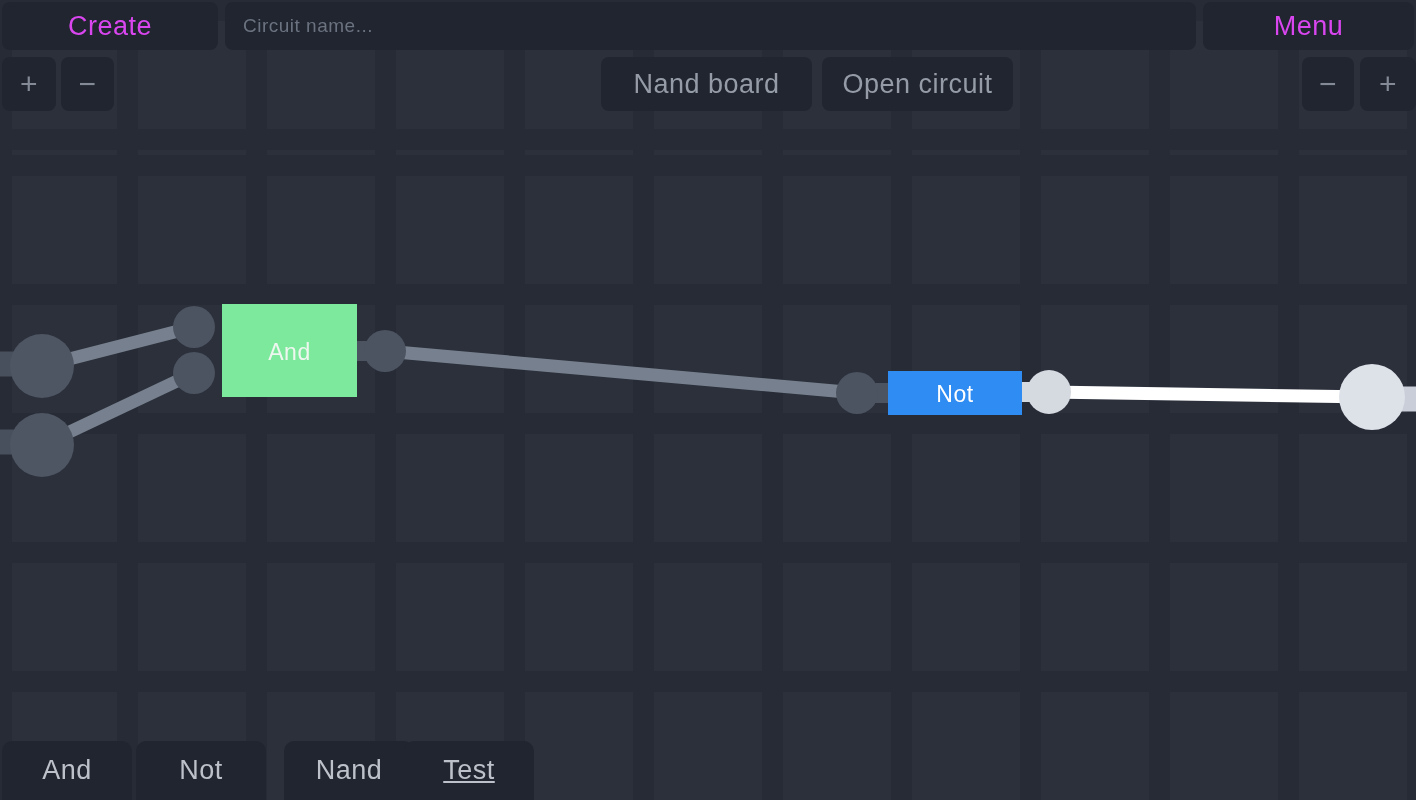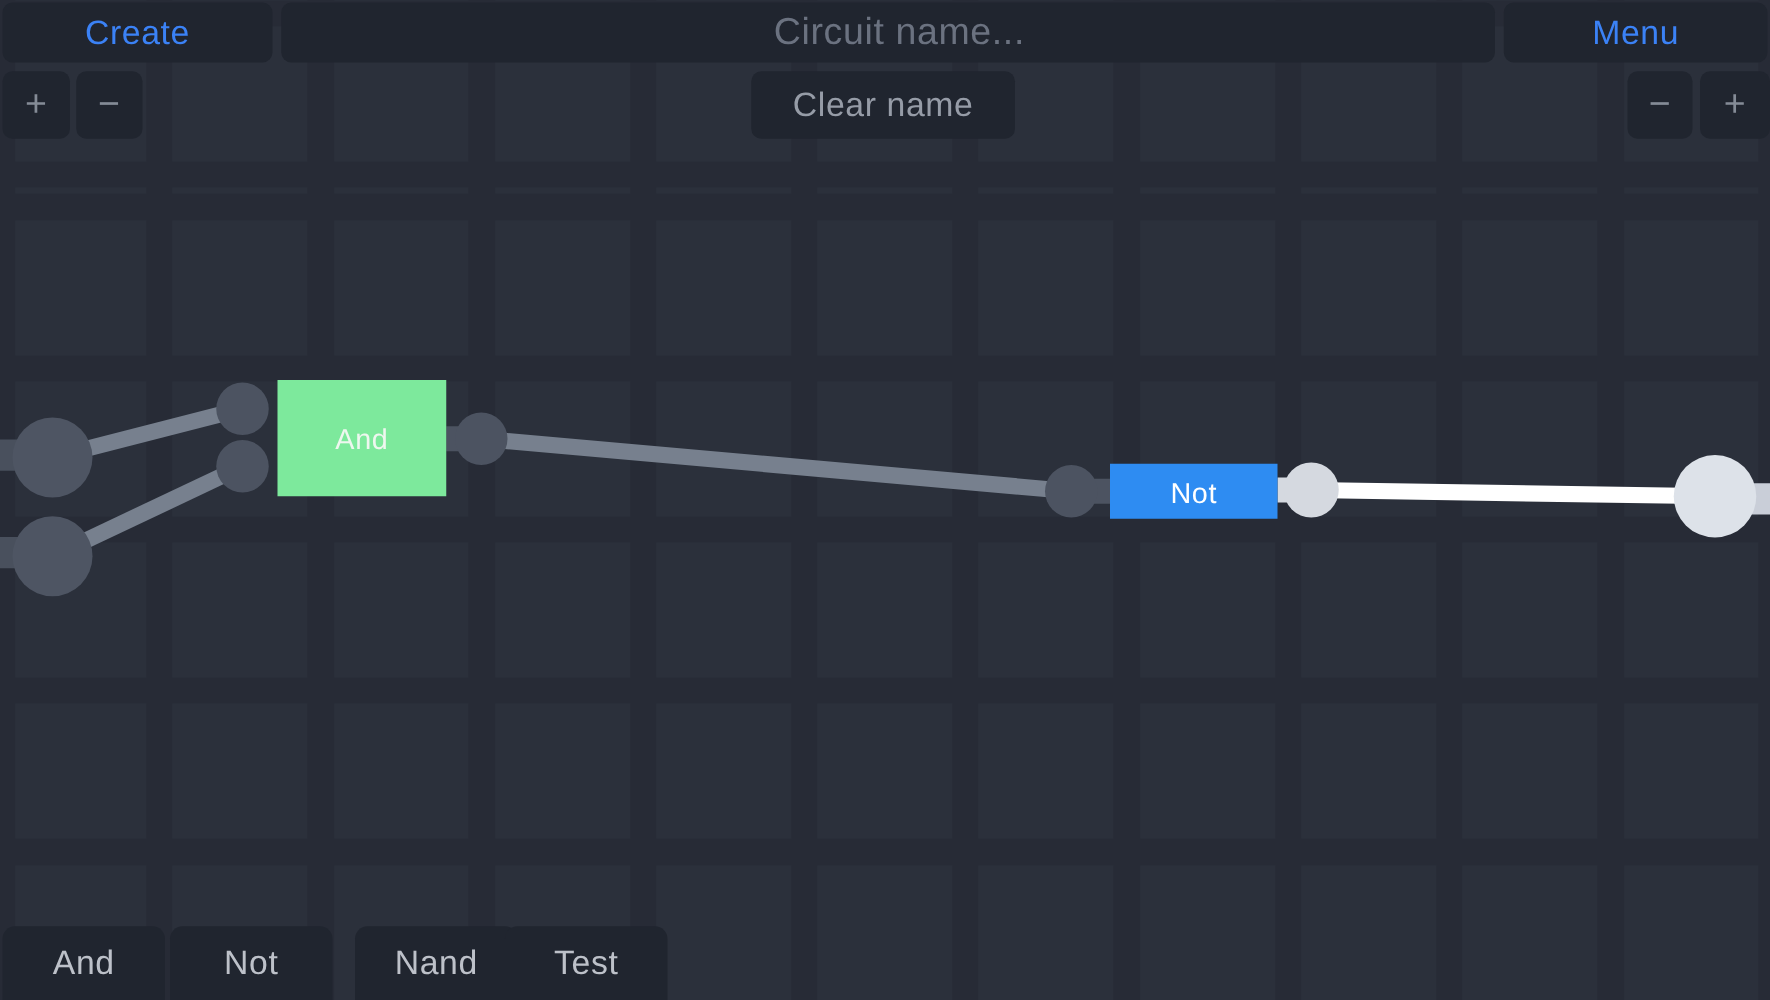--- a/index.html
+++ b/index.html
@@ -10,29 +10,29 @@
     background-image:
       repeating-linear-gradient(90deg,#272b36 0 21px,transparent 21px 129px),
       repeating-linear-gradient(0deg,#272b36 0 21px,transparent 21px 129px);
     background-position:117px 0,0 150px;
   }
   .btn{
     position:absolute;display:flex;align-items:center;justify-content:center;
     background:#20252f;border-radius:8px;color:#969ca7;font-size:27px;
     letter-spacing:.5px;cursor:pointer;user-select:none;box-sizing:border-box;
   }
-  .btn.bright{color:#3b82f6;}
+  .btn.bright{color:#d946ef;}
   .btn.sym{font-size:30px;color:#848b96;}
   .row1{top:2px;height:48px;}
   .row2{top:57px;height:54px;}
   input.circuit-name{
     position:absolute;top:2px;height:48px;left:225px;width:971px;
     background:#20252f;border:none;border-radius:8px;outline:none;
-    color:#c3c7ce;font-size:30px;padding:0 0 0 18px;box-sizing:border-box;
-    font-family:"Liberation Sans",sans-serif;letter-spacing:.5px;text-align:center;
+    color:#c3c7ce;font-size:19px;padding:0 0 0 18px;box-sizing:border-box;
+    font-family:"Liberation Sans",sans-serif;letter-spacing:.5px;
   }
   input.circuit-name::placeholder{color:#6b7280;opacity:1;}
   .palette .btn{
     top:741px;height:59px;border-radius:10px 10px 0 0;background:#20252f;
     color:#bdc1c9;
   }
   svg.canvas{position:absolute;left:0;top:0;width:1416px;height:800px;
     font-family:"Liberation Sans",sans-serif;}
   svg.canvas text{letter-spacing:.5px;}
 </style>
@@ -66,25 +66,26 @@
       <circle cx="1372" cy="397" r="33" fill="#dde2e9"></circle>
     </svg>
 
   <div class="btn bright row1" style="left:2px;width:216px;">Create</div>
   <input class="circuit-name" type="text" placeholder="Circuit name..." style="">
   <div class="btn bright row1" style="left:1203px;width:211px;text-align:center;">Menu</div>
 
   <div class="btn sym row2" style="left:2px;width:54px;">+</div>
   <div class="btn sym row2" style="left:61px;width:53px;">−</div>
 
-  <div class="btn row2" style="left:601px;width:211px;">Clear name</div>
+  <div class="btn row2" style="left:601px;width:211px;">Nand board</div>
+  <div class="btn row2" style="left:822px;width:191px;">Open circuit</div>
 
   <div class="btn sym row2" style="left:1302px;width:52px;">−</div>
   <div class="btn sym row2" style="left:1360px;width:56px;">+</div>
 
   <div class="palette">
     <div class="btn" style="left:2px;width:130px;">And</div>
     <div class="btn" style="left:136px;width:130px;">Not</div>
     <div class="btn" style="left:284px;width:130px;">Nand</div>
-    <div class="btn" style="left:404px;width:130px;">Test</div>
+    <div class="btn" style="left:404px;width:130px;text-decoration:underline;">Test</div>
   </div>
 
 </div>
 
 </body></html>

